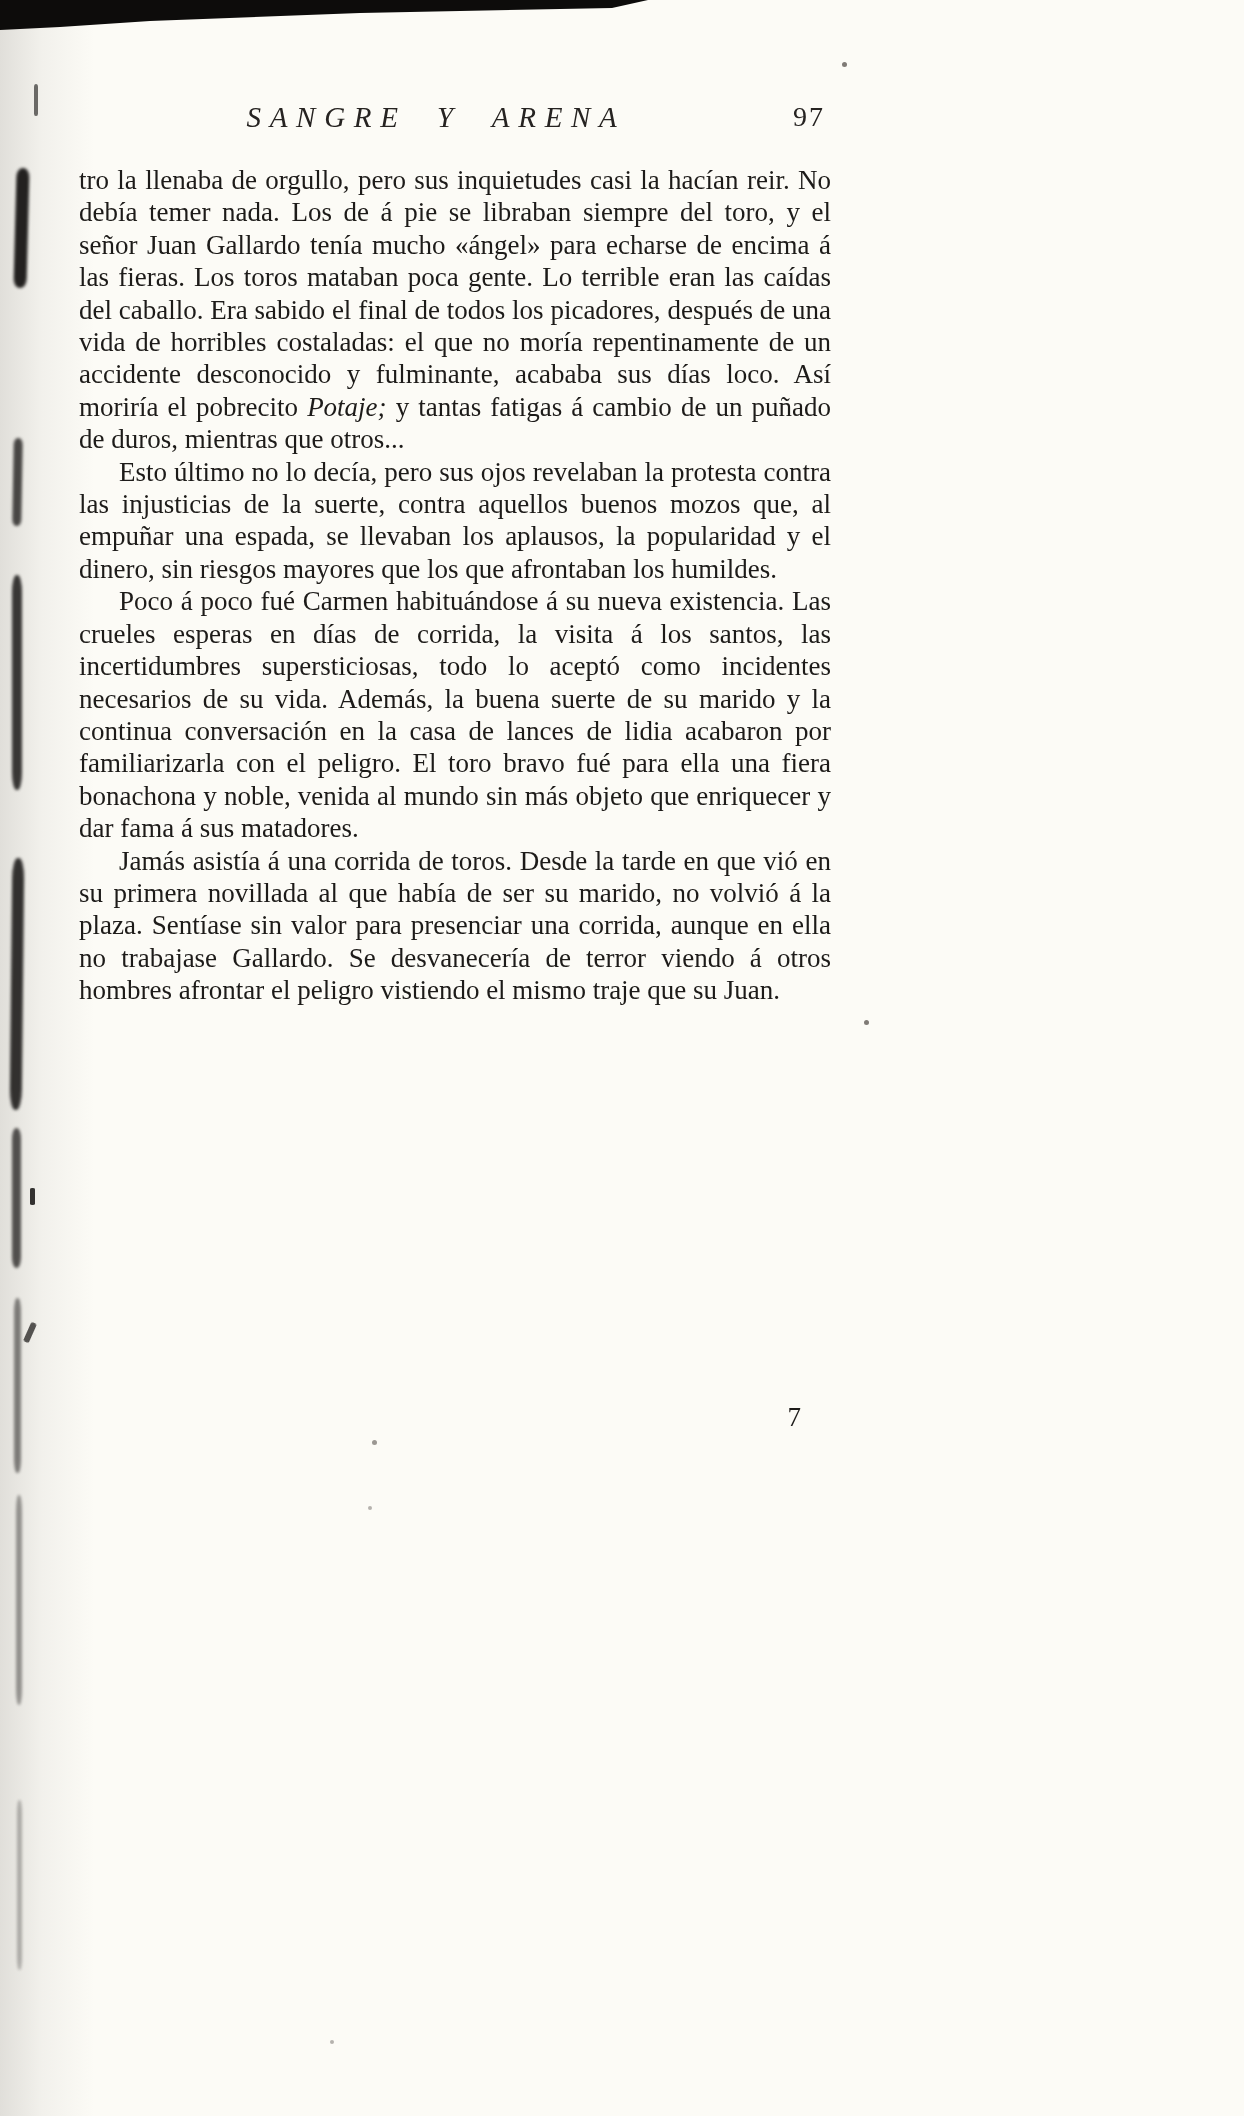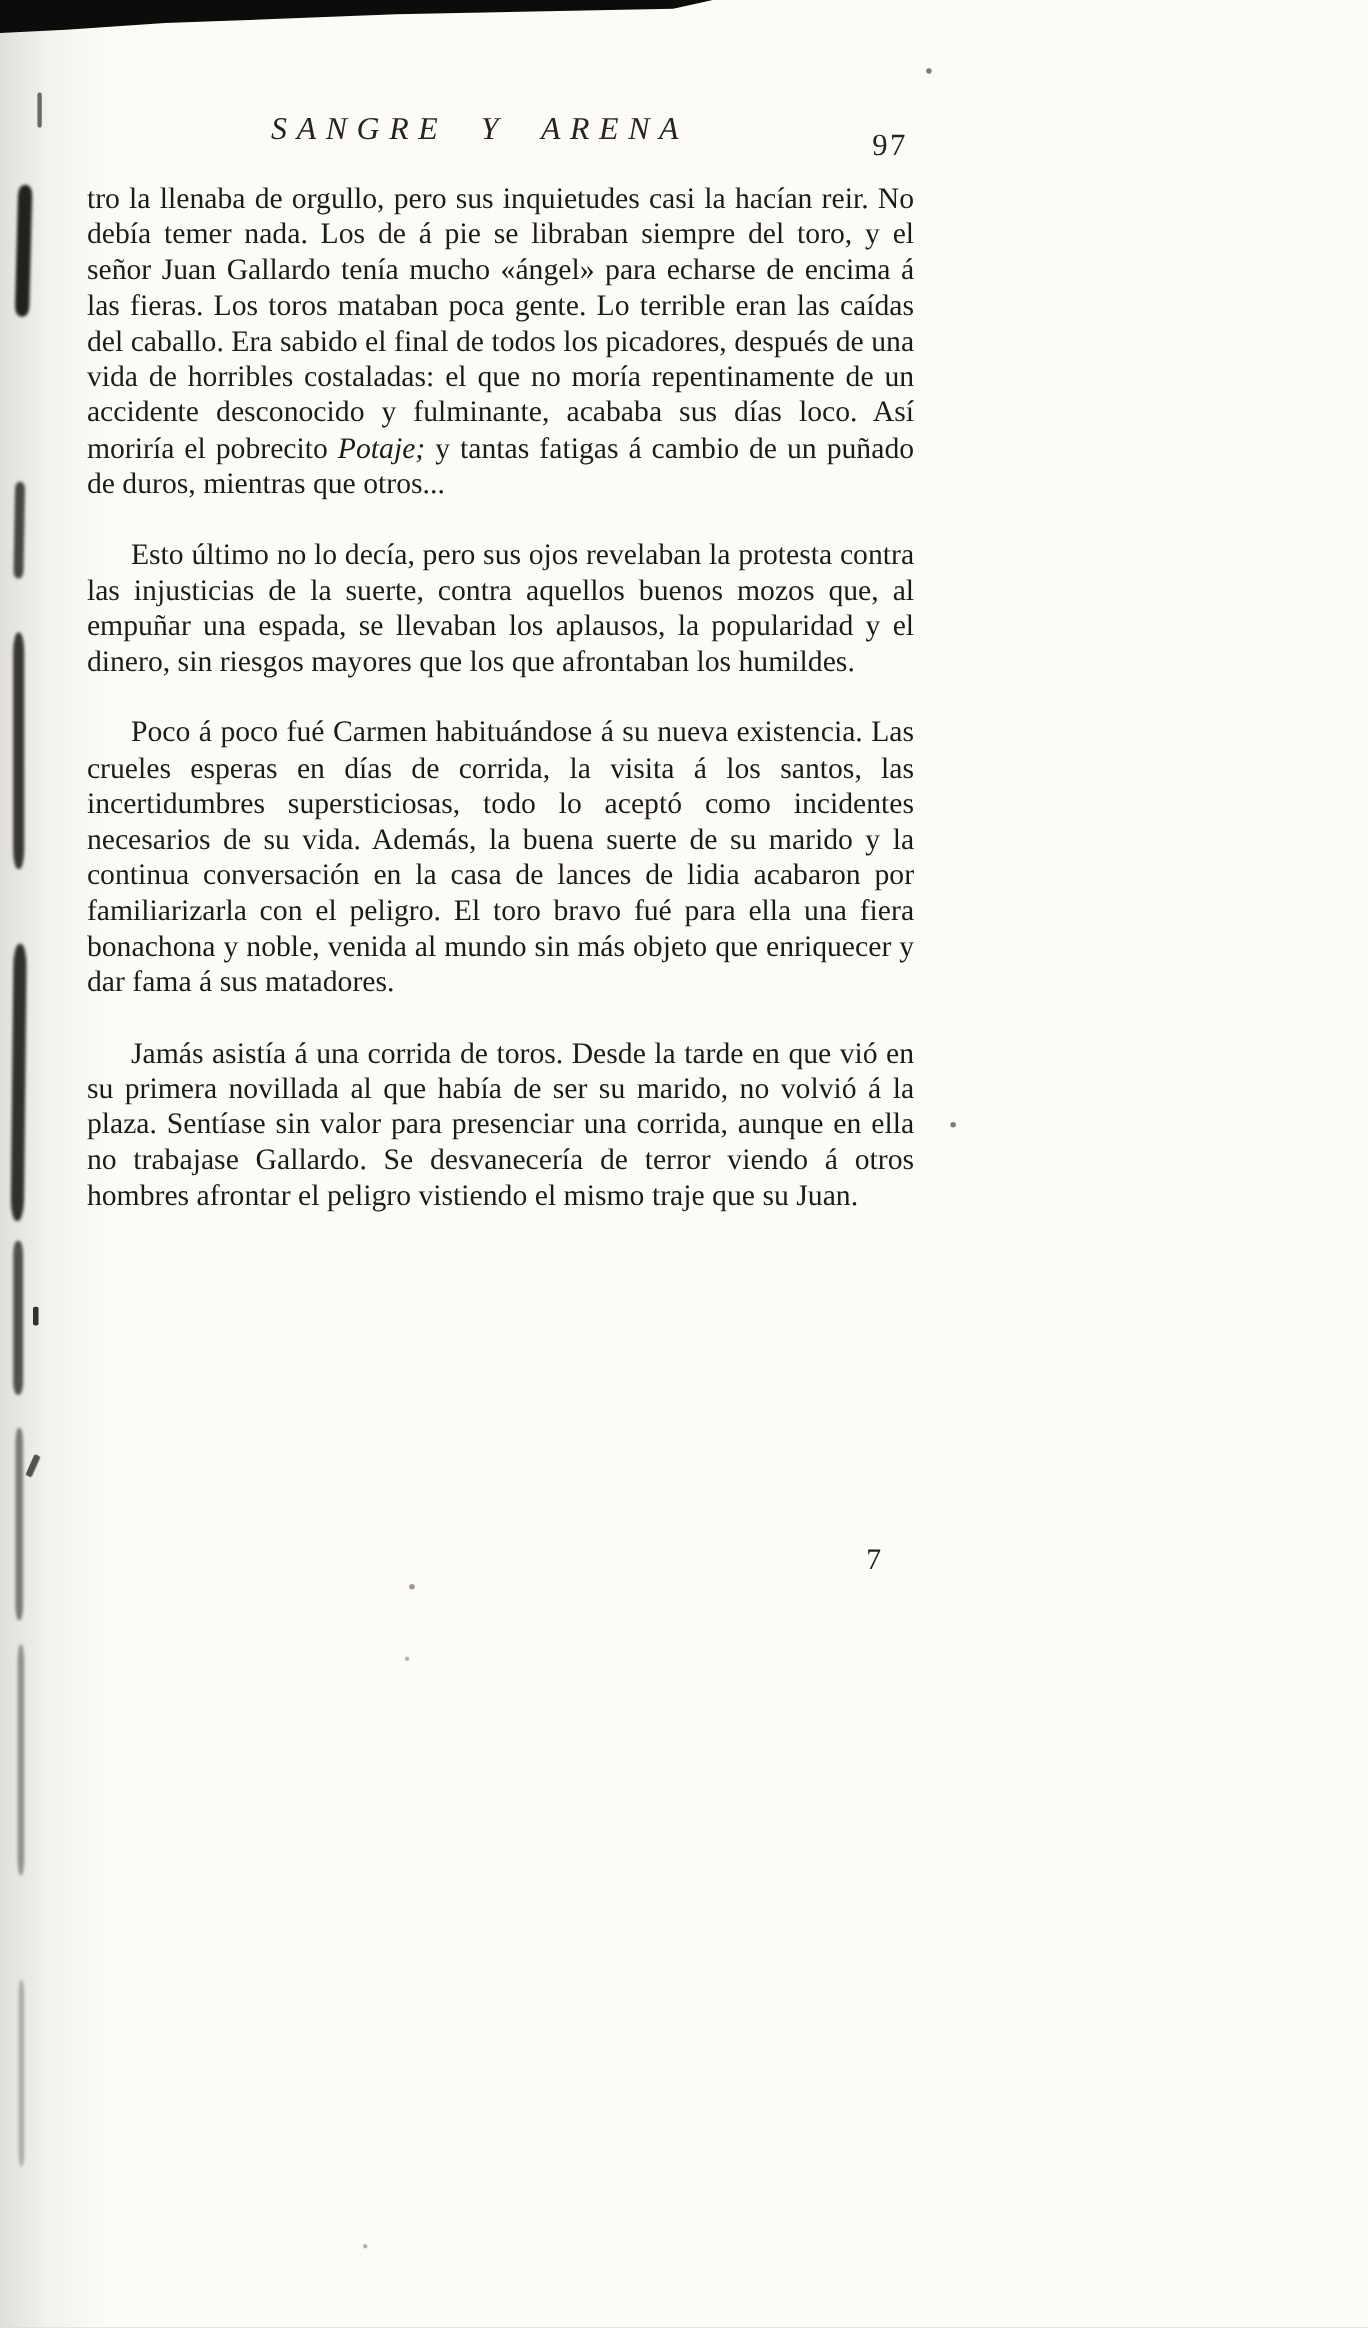--- a/index.html
+++ b/index.html
@@ -70,21 +70,21 @@
     font-style: italic;
     font-size: 29px;
     letter-spacing: 0.3em;
     word-spacing: 0.5em;
     color: #262321;
     padding-right: 70px; 
   }
   .folio {
     position: absolute;
     right: 22px;
-    top: 16px;
+    top: 0;
     font-size: 28px;
     letter-spacing: 2px;
     color: #262321;
   }
 
   
   .body-text {
     position: absolute;
     top: 164px;
     left: 79px;
@@ -93,21 +93,20 @@
     line-height: 32.4px;
     text-align: justify;
     color: #1d1b19;
   }
   .body-text p {
     margin: 0;
     padding: 0;
   }
   .body-text p.indent {
     text-indent: 40px;
-    margin-top: 32px;
   }
   .italic { font-style: italic; }
 
   
   .signature {
     position: absolute;
     top: 1402px;
     left: 95px;
     width: 752px;
     text-align: right;

